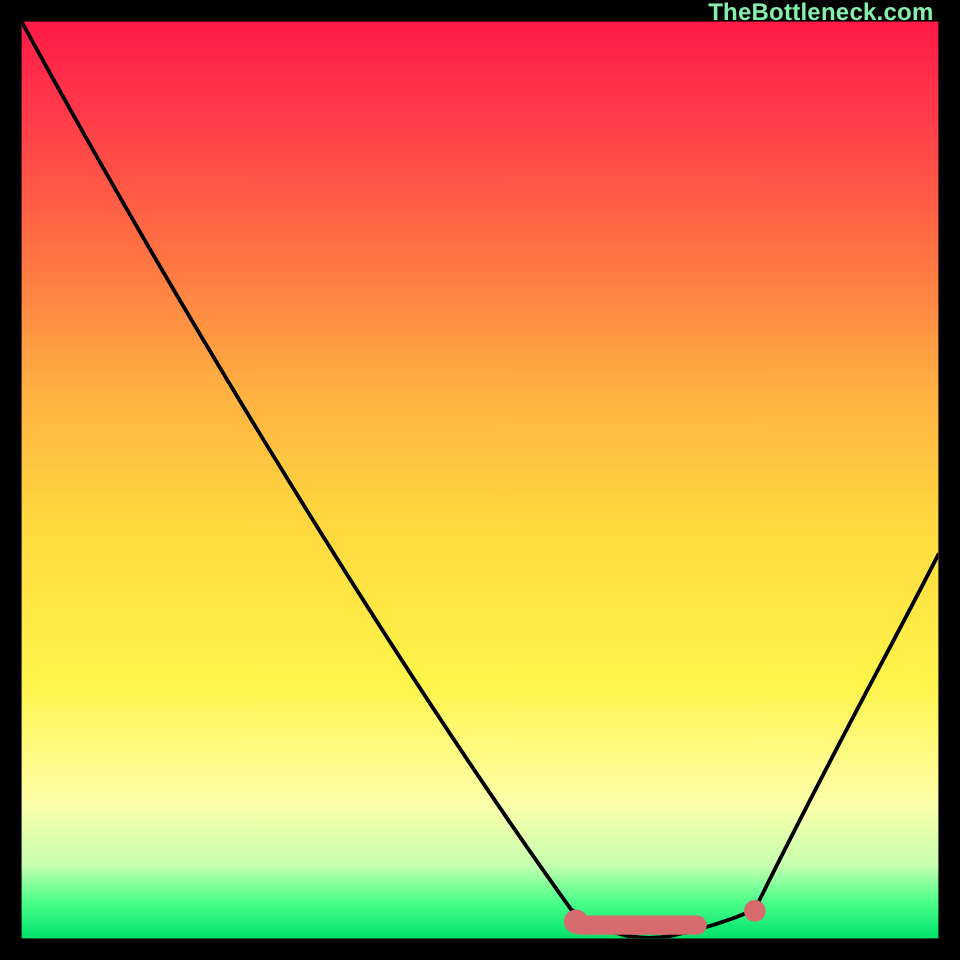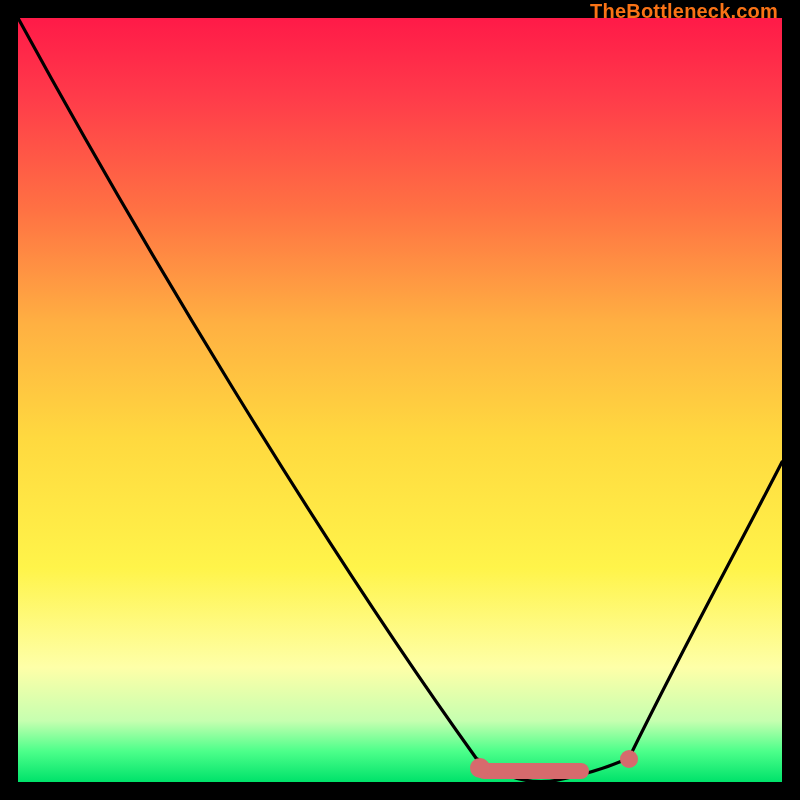--- a/index.html
+++ b/index.html
@@ -36,21 +36,21 @@
       #4cff8a 96%,
       #00e26a 100%
     );
   }
   .attribution {
     position: absolute;
     top: 0;
     right: 22px;
     font-size: 20px;
     font-weight: bold;
-    color: #f97316;
+    color: #86efac;
     letter-spacing: 0.2px;
   }
   svg.curve {
     position: absolute;
     left: 0;
     top: 0;
     width: 764px;
     height: 764px;
   }
   .marker {

